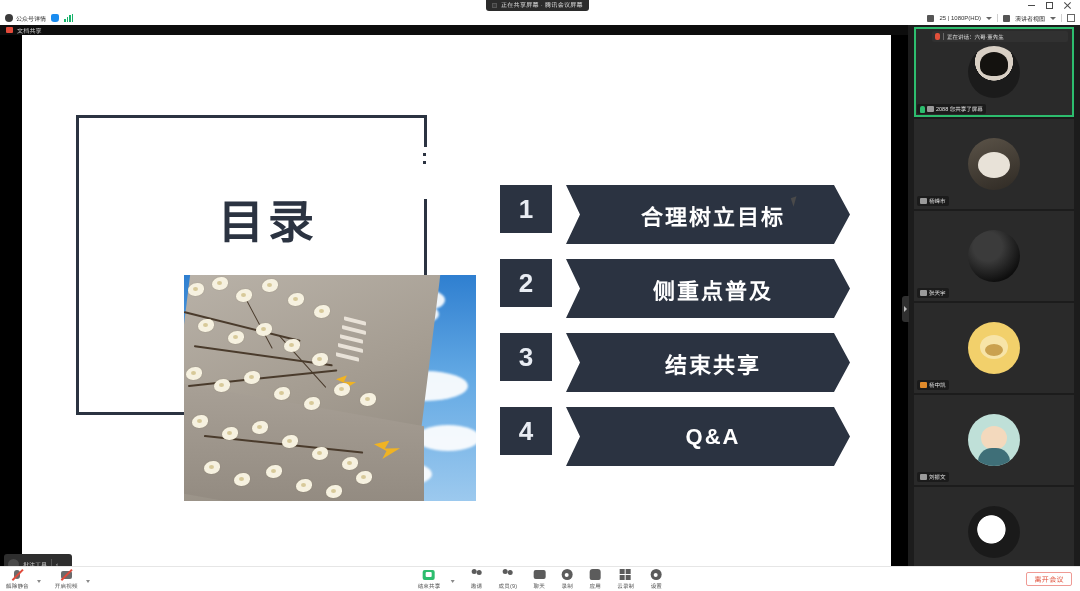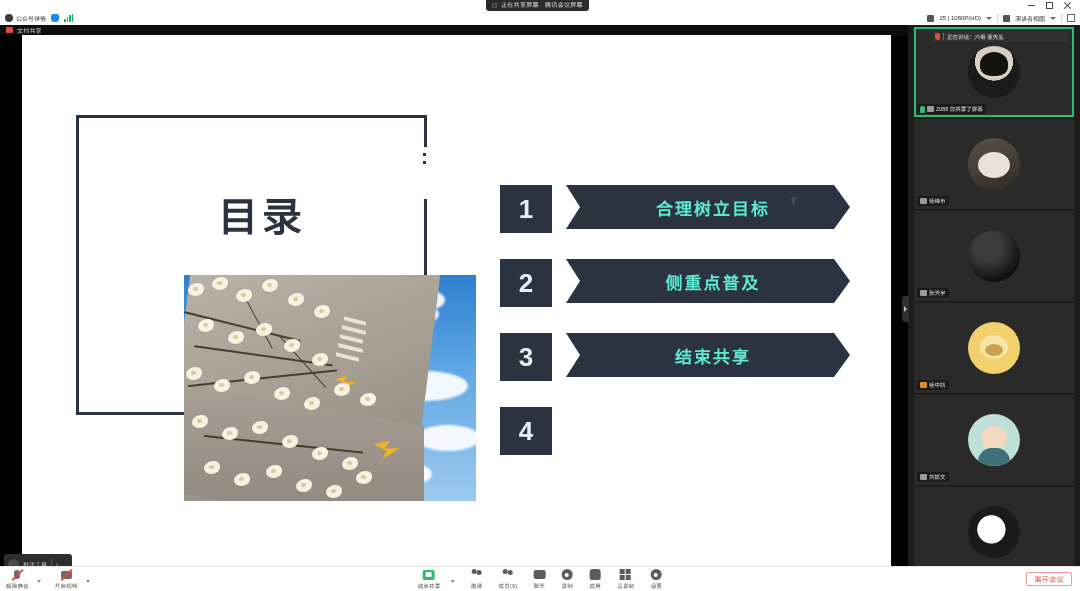--- a/index.html
+++ b/index.html
@@ -77,21 +77,21 @@
     border: 3px solid #2b3341; background: transparent;
   }
   .frame-gap {
     position: absolute; left: 400px; top: 112px; width: 6px; height: 52px; background: #ffffff;
   }
   .frame-dots { position: absolute; left: 401px; top: 118px; width: 3px; }
   .frame-dots i { display: block; width: 3px; height: 3px; background: #2b3341; margin-bottom: 5px; }
 
   .slide-title {
     position: absolute; left: 196px; top: 150px;
-    font-size: 40px; font-weight: bold; color: #2b3341;
+    font-size: 46px; font-weight: bold; color: #2b3341;
     font-family: "Liberation Sans", "DejaVu Sans", sans-serif;
     letter-spacing: 4px;
   }
 
   
   .photo {
     position: absolute; left: 162px; top: 240px; width: 292px; height: 226px;
     overflow: hidden; background: #6fa8dc;
   }
   .sky {
@@ -123,24 +123,24 @@
 
   
   .agenda { position: absolute; left: 478px; top: 150px; width: 350px; }
   .arow { position: relative; height: 48px; margin-bottom: 26px; }
   .anum {
     position: absolute; left: 0; top: 0; width: 52px; height: 48px;
     background: #2b3341; color: #e9edf3;
     font-size: 26px; font-weight: bold; display: flex; align-items: center; justify-content: center;
   }
   .abar {
-    position: absolute; left: 66px; top: 0; right: 0; height: 44px;
-    background: #2b3341; color: #5eead4;
+    position: absolute; left: 66px; top: 0; right: 0; height: 59px;
+    background: #2b3341; color: #ffffff;
     display: flex; align-items: center; justify-content: center;
-    font-size: 17px; font-weight: bold; letter-spacing: 2px;
+    font-size: 22px; font-weight: bold; letter-spacing: 2px;
     clip-path: polygon(0 0, calc(100% - 16px) 0, 100% 50%, calc(100% - 16px) 100%, 0 100%, 14px 50%);
     padding-left: 10px;
   }
 
   .cursor {
     position: absolute; left: 770px; top: 162px; width: 0; height: 0;
     border-left: 6px solid #4a4a4a; border-bottom: 9px solid transparent;
     transform: rotate(-18deg);
   }
 
@@ -375,20 +375,21 @@
         <div class="arow">
           <div class="anum">2</div>
           <div class="abar">侧重点普及</div>
         </div>
         <div class="arow">
           <div class="anum">3</div>
           <div class="abar">结束共享</div>
         </div>
         <div class="arow">
           <div class="anum">4</div>
+          <div class="abar">Q&amp;A</div>
         </div>
       </div>
 
       <div class="cursor"></div>
     </div>
 
     <div class="anno-bar">
       <span class="anno-circ"></span>
       <span>批注工具</span>
       <span class="anno-div"></span>

